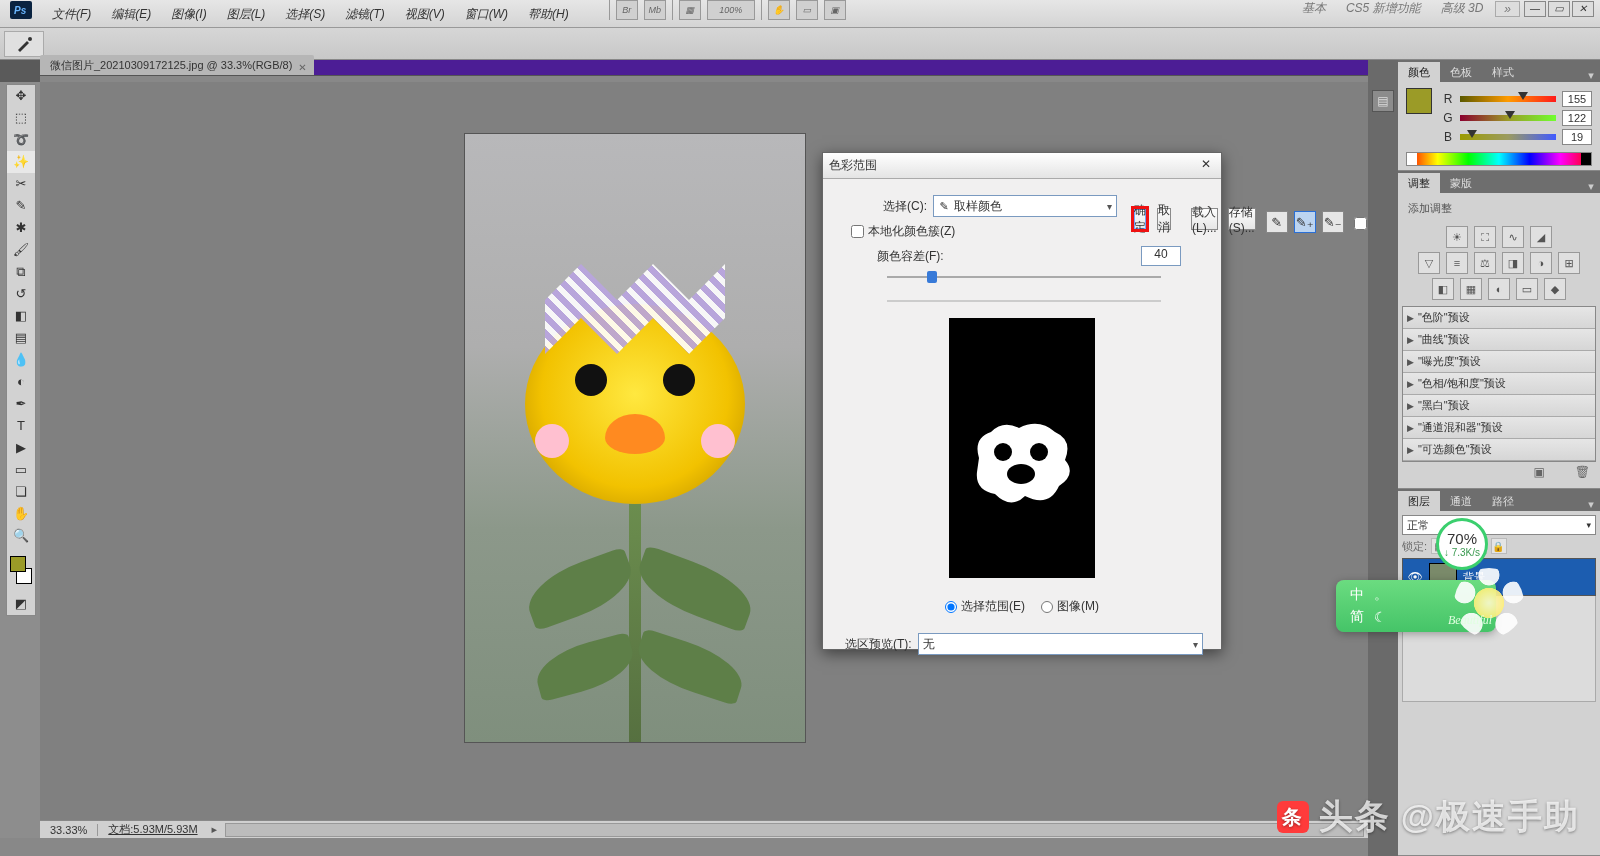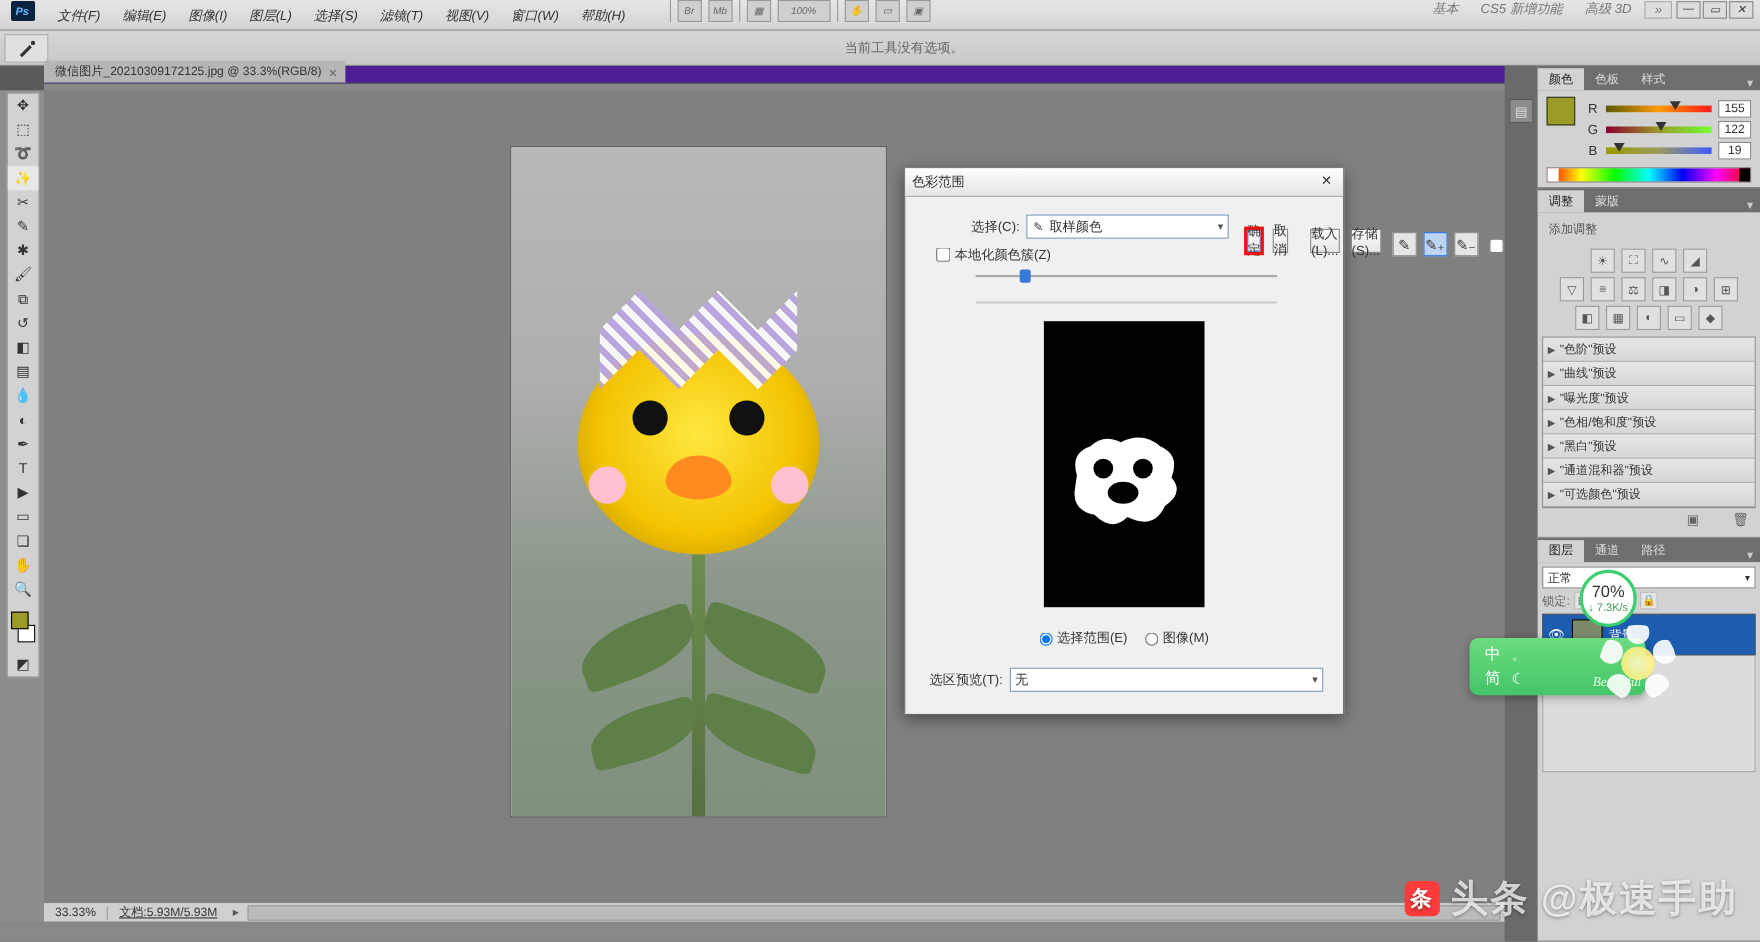--- a/index.html
+++ b/index.html
@@ -218,21 +218,20 @@
   </div>
 </div>
 
 <div class="options-bar">
   <div class="opt-tool">
     <svg width="18" height="18">
         <path d="M3 15 L12 6 L14 8 L5 17 Z" fill="#333"></path>
         <circle cx="15" cy="4" r="2" fill="#333"></circle>
       </svg>
   </div>
-  <div class="options-text">当前工具没有选项。</div>
 </div>
 
 <div class="left-strip">
     <div class="top-dark"></div>
   </div>
 
 <div class="doc-tab-bar">
   <div class="doc-tab">
     <span>微信图片_20210309172125.jpg @ 33.3%(RGB/8)</span>
     <span class="close">✕</span>
@@ -307,20 +306,24 @@
       <div class="dlg-select">
         <span class="sel-icon">✎</span>
         <span>取样颜色</span>
         <span class="sel-arrow">▾</span>
       </div>
     </div>
     <div class="dlg-check">
       <input type="checkbox" style="">
       <span>本地化颜色簇(Z)</span>
     </div>
+    <div class="fuzz-row">
+      <span>颜色容差(F):</span>
+      <div class="num-inp">40</div>
+    </div>
     <div class="slider">
       <div class="slider-track"></div>
       <div class="slider-thumb" style="left:40px;"></div>
     </div>
     <div class="slider disabled">
       <div class="slider-track" style="background:#ccc;"></div>
     </div>
     <div class="preview-img">
       <svg class="preview-mask" viewBox="0 0 106 90">
         <path class="pm-blob" d="M10 40 Q4 20 22 14 Q34 2 50 10 Q70 0 86 14 Q104 22 96 42 Q108 56 90 68 Q80 90 56 78 Q42 92 26 76 Q6 72 8 54 Z"></path>

